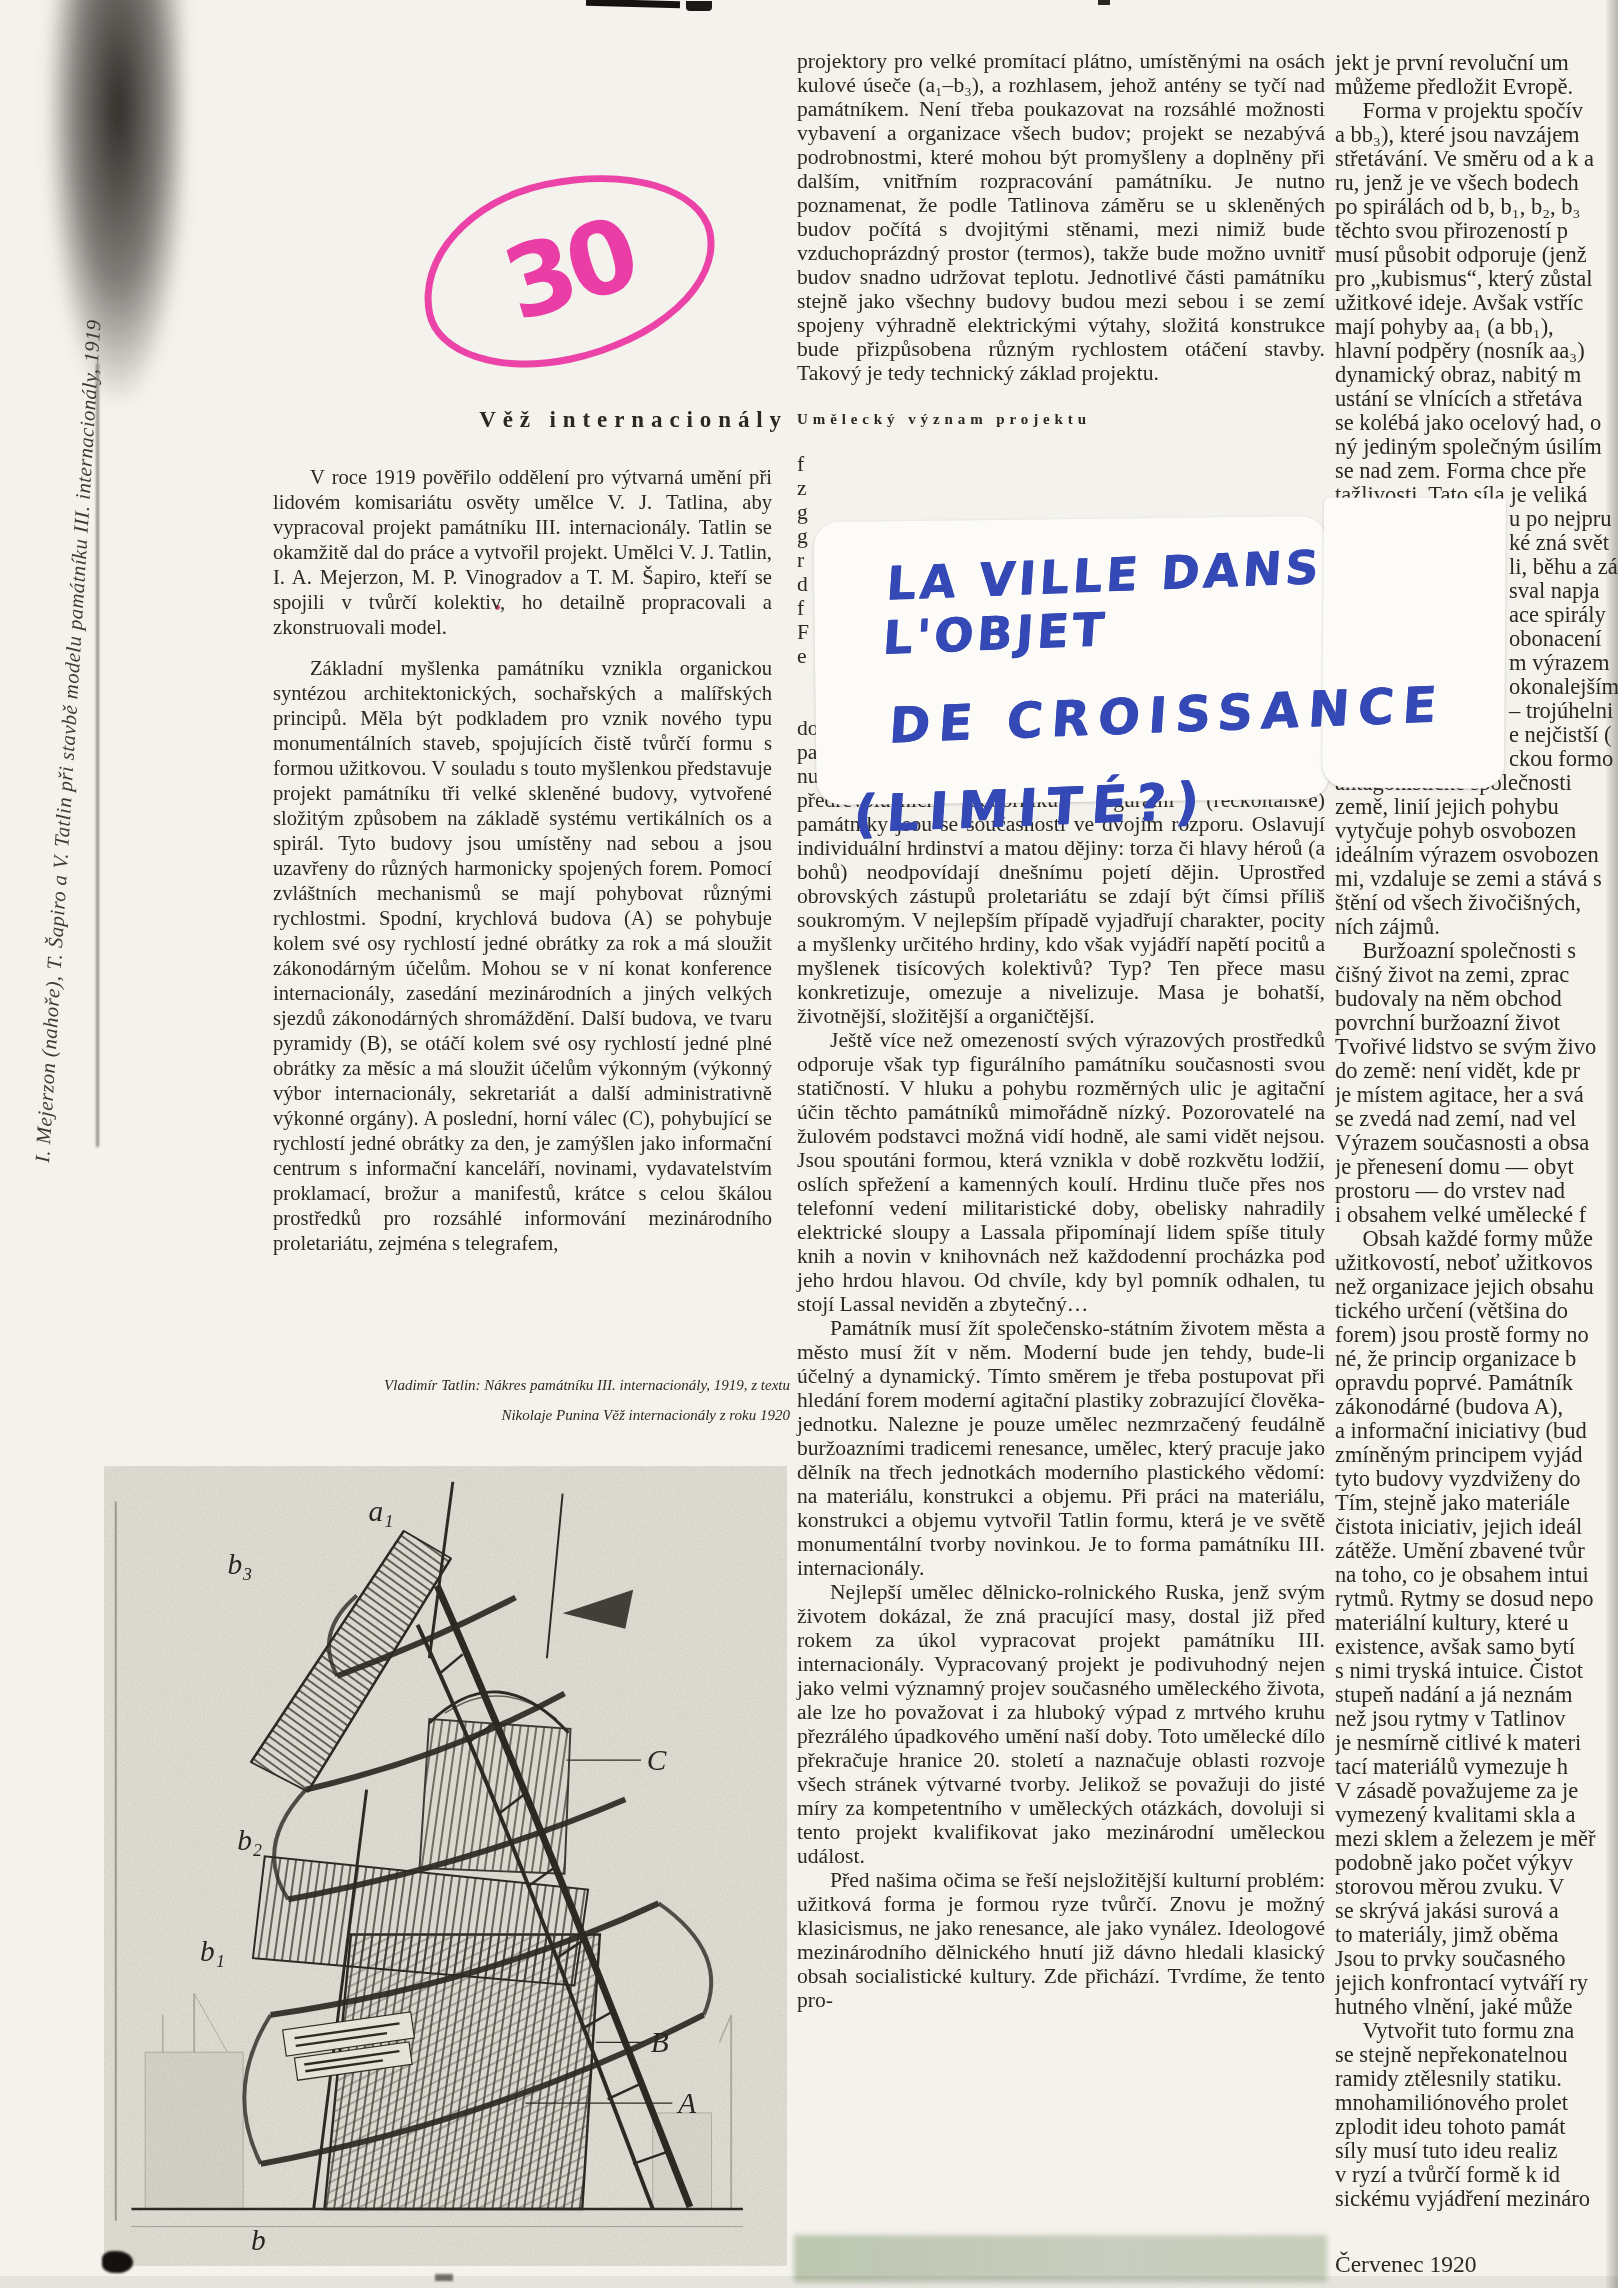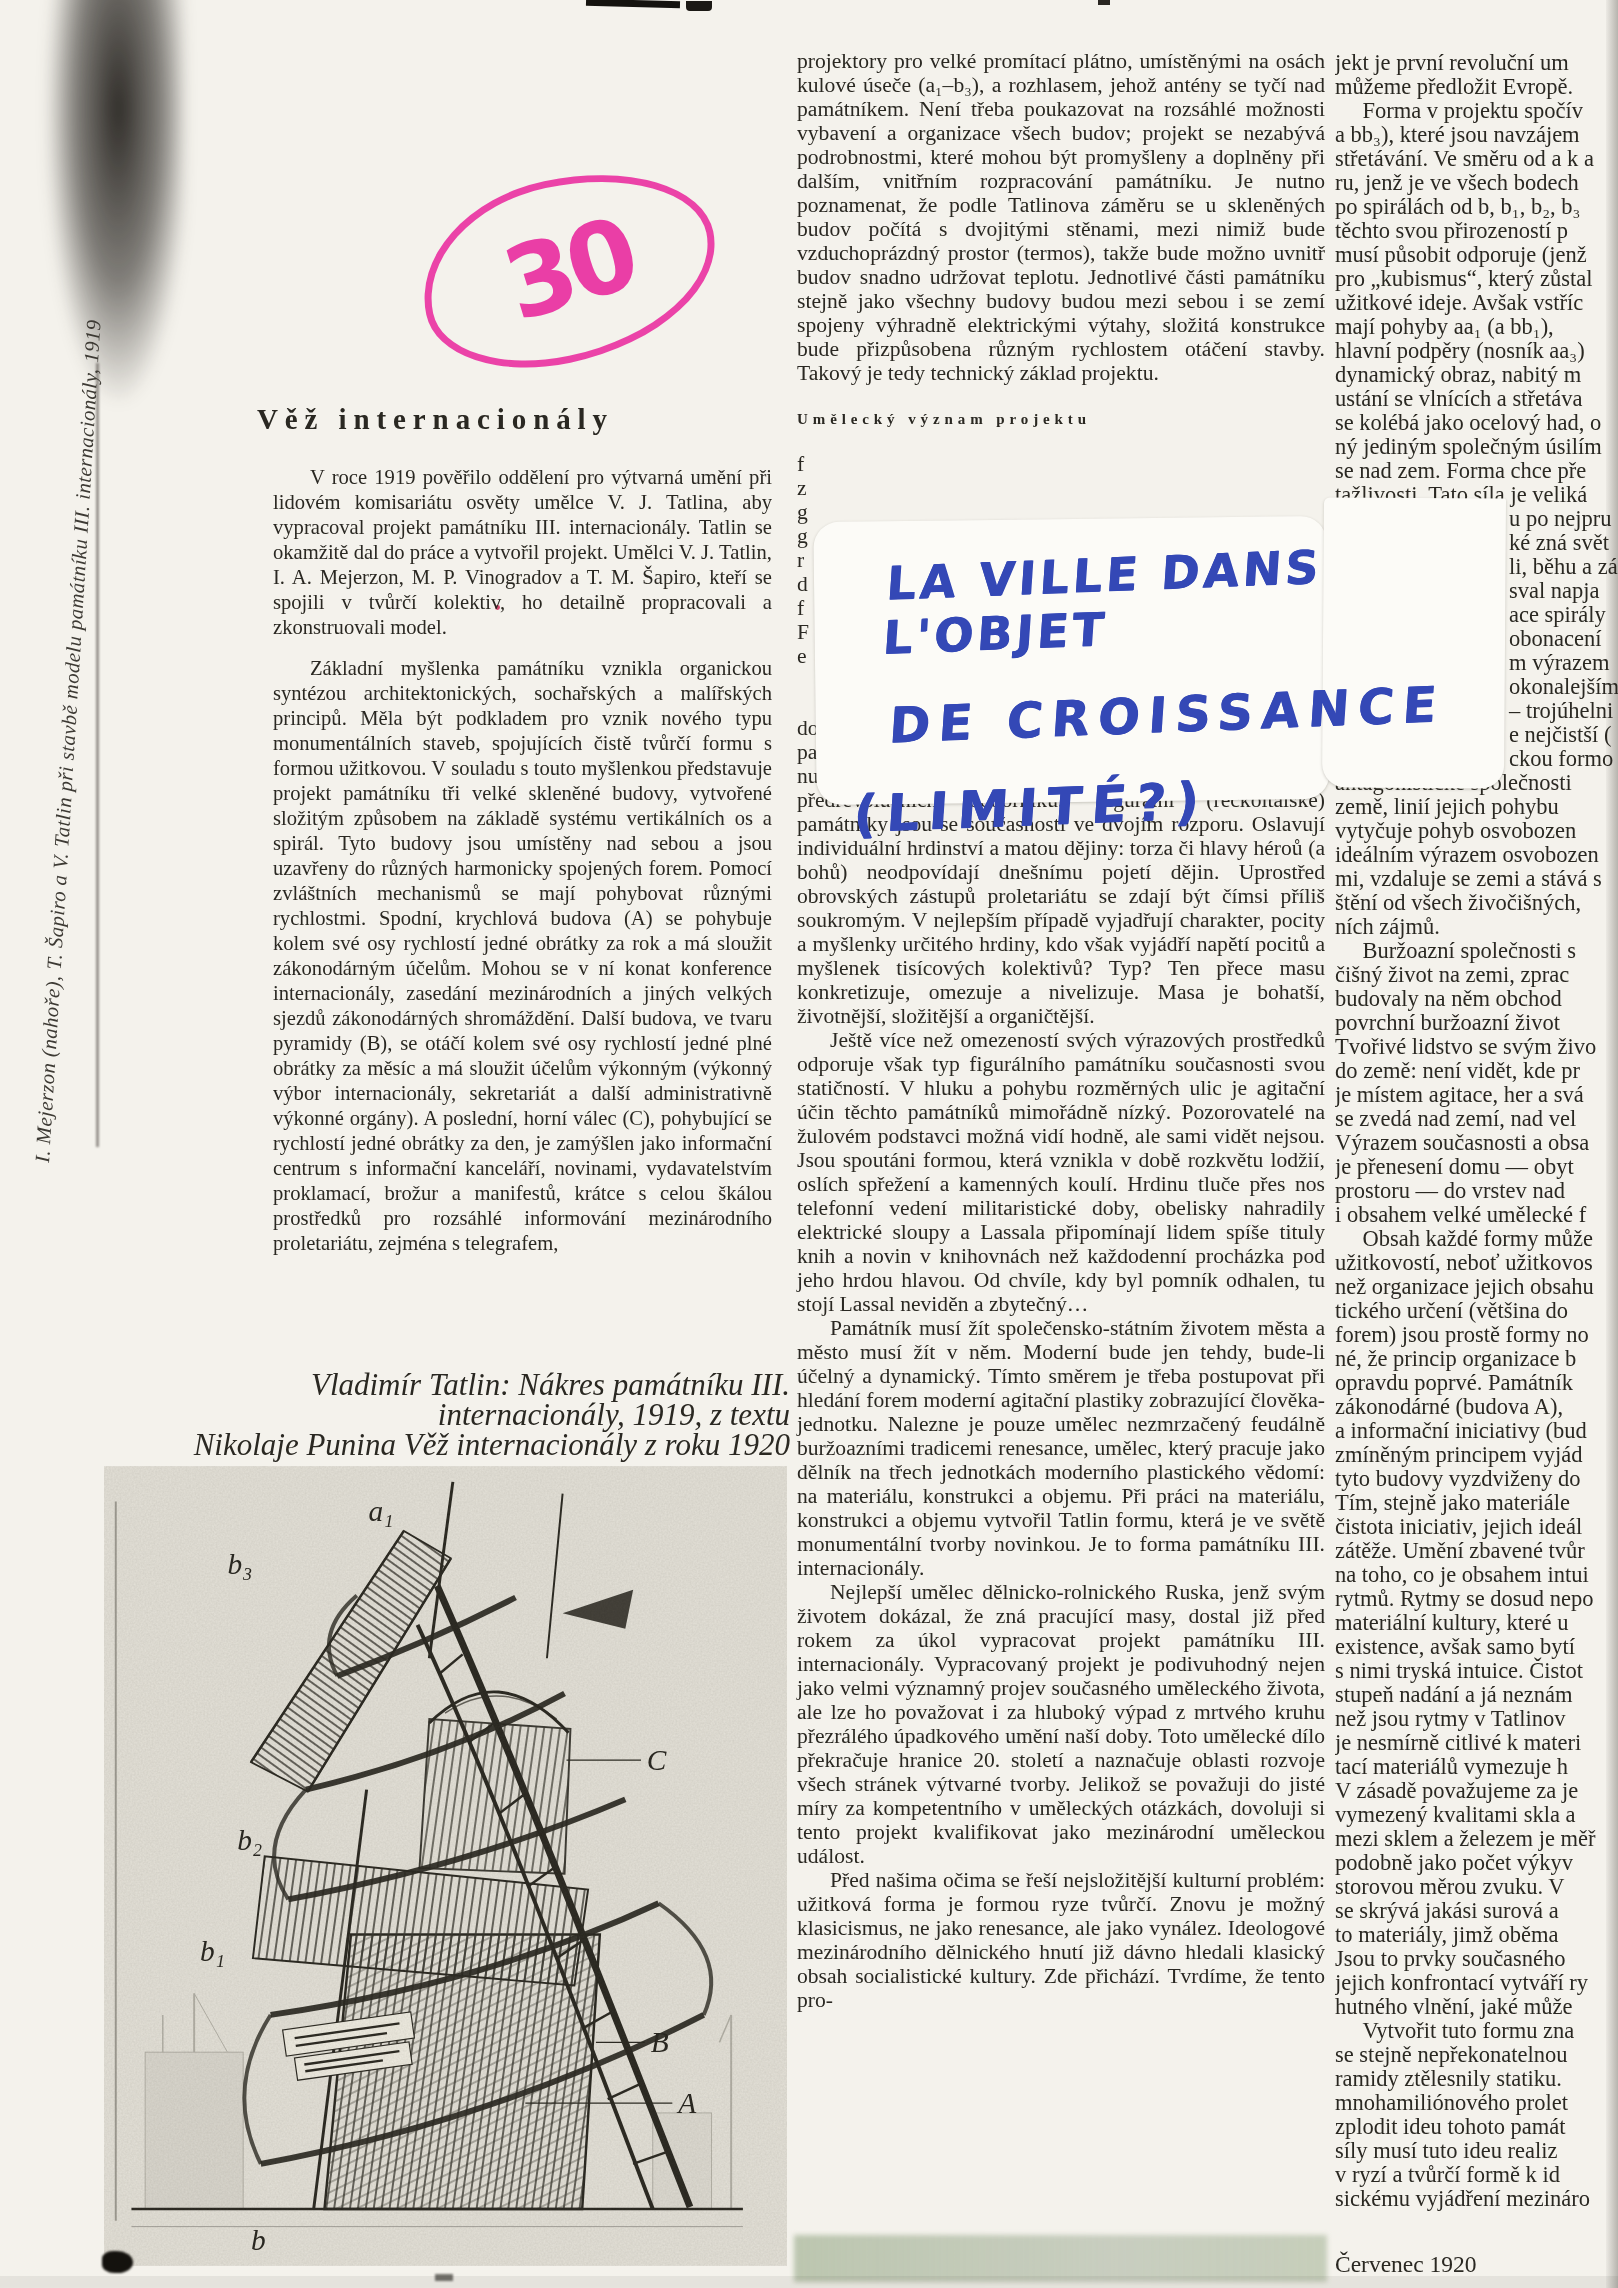--- a/index.html
+++ b/index.html
@@ -27,37 +27,37 @@
     white-space:nowrap;font-style:italic;font-size:20.6px;color:#3d3a34;letter-spacing:0.5px;z-index:3;}
   
   .pink-circle{position:absolute;left:420px;top:178px;width:284px;height:169px;
     border:7.8px solid rgba(233,52,162,0.92);border-radius:48% 52% 56% 44%/58% 46% 54% 42%;
     transform:rotate(-12deg);display:flex;align-items:center;justify-content:center;z-index:5;}
   .pink-circle span{font-family:"DejaVu Sans",sans-serif;font-weight:700;font-size:100px;
     color:rgba(233,52,162,0.95);transform:rotate(-5deg);letter-spacing:-5.9px;}
   
   .col{position:absolute;text-align:justify;}
   #col1{left:257px;top:407px;width:531px;font-size:20.6px;line-height:25px;z-index:3;}
-  #col1 .title{font-size:29px;letter-spacing:6.9px;margin:0 0 33px 0;text-align:left;}
+  #col1 .title{font-size:23px;letter-spacing:6.9px;margin:0 0 33px 0;text-align:right;}
   .p1{margin:16px;text-indent:37px;}
   #col2{left:797px;top:49px;width:528px;font-size:21.6px;line-height:24px;z-index:3;}
   #col2 .heading{font-size:15px;letter-spacing:4.9px;margin:21.6px 0 0 0;text-align:left;}
   #frag-block{margin-top:21.6px;height:227px;text-align:left;}
   .fragline{height:24px;}
   #col2-paras{margin-top:37px;}
   .p2{margin:0;text-indent:33px;}
   .p2:first-child{text-indent:0;}
   #col3{left:1335px;top:51px;width:283px;font-size:22.5px;line-height:24px;overflow:hidden;z-index:1;text-align:left;}
   #col3 .c3line{white-space:nowrap;height:24px;}
   #col3 .in{text-indent:27.4px;}
   #col3 .fr{padding-left:174px;}
   .date-line{margin-top:41px;font-size:23.5px;white-space:nowrap;}
   
   .photo-caption{position:absolute;left:143px;top:1370px;width:647px;font-style:italic;
-    font-size:31px;line-height:30px;text-align:right;z-index:3;}
+    font-size:15px;line-height:30px;text-align:right;z-index:3;}
   
   .sticker1{position:absolute;left:815px;top:519px;width:513px;height:283px;background:#fcfbf7;
     border-radius:25.5px;transform:rotate(-0.7deg);box-shadow:0 1px 2.9px rgba(60,55,45,0.25);z-index:4;}
   .sticker2{position:absolute;left:1323px;top:498px;width:182px;height:290px;background:#fcfbf7;
     border-radius:5.9px 2px 23.5px 23.5px;transform:rotate(0.4deg);box-shadow:0 1px 2.9px rgba(60,55,45,0.25);z-index:4;}
   .blue-note{position:absolute;left:849px;top:545px;width:676px;transform:rotate(-2.2deg);z-index:5;
     font-family:"DejaVu Sans",sans-serif;font-weight:800;color:#3448b6;}
   .blue-note div{transform:skewX(-6deg);text-shadow:0.8px 0 currentColor,0 0.5px currentColor;}
   .blue-note div:nth-child(1){font-size:46px;letter-spacing:3.9px;padding-left:39px;}
   .blue-note div:nth-child(2){font-size:49px;letter-spacing:8.8px;padding-left:39px;margin-top:33px;}

